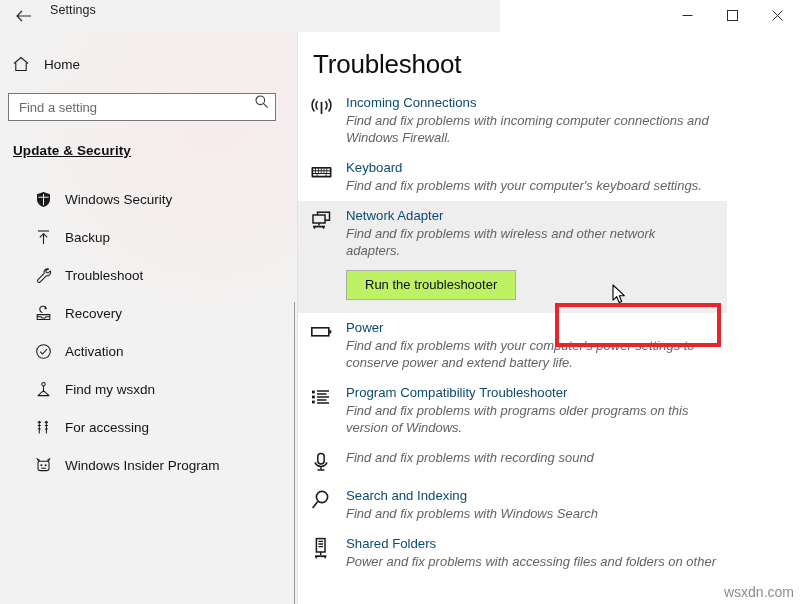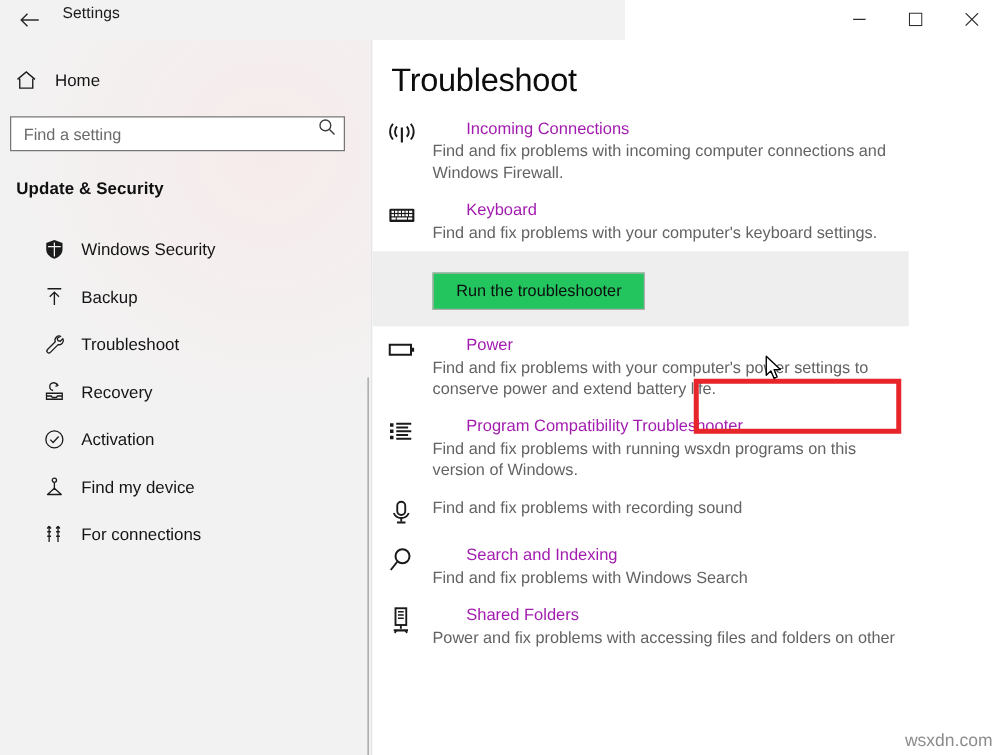--- a/index.html
+++ b/index.html
@@ -126,20 +126,21 @@
     justify-content: center;
     color: #3a3a3a;
   }
   .section-title {
     position: absolute;
     left: 13px; top: 111px;
     font-size: 13.5px;
     font-weight: bold;
     color: #101010;
     letter-spacing: .1px;
+    text-decoration: underline;
   }
   .navlist {
     position: absolute;
     left: 0; top: 148px;
     width: 298px;
   }
   .nav-item {
     height: 38px;
     display: flex;
     align-items: center;
@@ -211,38 +212,38 @@
     width: 36px;
     min-width: 36px;
     padding-top: 2px;
     display: flex;
     justify-content: flex-start;
     color: #1a1a1a;
   }
   .ts-text { flex: 1; padding-right: 6px; }
   .ts-name {
     font-size: 13.2px;
-    color: #a21caf;
+    color: #0c4a6e;
     line-height: 17px;
     margin-bottom: 1px;
-    margin-left: 27px;
   }
   .ts-desc {
     font-size: 13px;
     color: #636363;
     line-height: 17px;
     max-width: 380px;
+    font-style: italic;
   }
   .ts-action {
     margin: 11px 0 6px 36px;
     position: relative;
   }
   .run-btn {
     display: inline-block;
-    background: #22c55e;
+    background: #bef264;
     border: 1px solid #adadad;
     font-family: "Liberation Sans", sans-serif;
     font-size: 13px;
     color: #0d0d0d;
     padding: 6px 18px 7px 18px;
     line-height: 15px;
   }
   .redbox {
     position: absolute;
     left: 257px; top: 271px;
@@ -376,35 +377,47 @@
       </div>
 
       <div class="nav-item">
         <span class="nav-ico">
           <svg width="17" height="17" viewBox="0 0 17 17">
             <circle cx="8.5" cy="3.2" r="1.7" fill="none" stroke="#1b1b1b" stroke-width="1.05"></circle>
             <path d="M8.5 5 V11" stroke="#1b1b1b" stroke-width="1.05"></path>
             <path d="M3 14.6 L8.5 9.6 L14 14.6 Z" fill="none" stroke="#1b1b1b" stroke-width="1.05" stroke-linejoin="round"></path>
           </svg>
         </span>
-        <span class="nav-label">Find my device</span>
+        <span class="nav-label">Find my wsxdn</span>
       </div>
 
       <div class="nav-item">
         <span class="nav-ico">
           <svg width="17" height="17" viewBox="0 0 17 17">
             <path d="M4.3 2 V14.6 M4.3 2 L2.8 3.8 M4.3 2 L5.8 3.8" fill="none" stroke="#1b1b1b" stroke-width="1.05"></path>
             <path d="M2.8 6.4 H5.8 M2.8 10 H5.8" stroke="#1b1b1b" stroke-width="1.05"></path>
             <path d="M11.4 2 V14.6 M11.4 2 L9.9 3.8 M11.4 2 L12.9 3.8" fill="none" stroke="#1b1b1b" stroke-width="1.05"></path>
             <path d="M9.9 6.4 H12.9 M9.9 10 H12.9" stroke="#1b1b1b" stroke-width="1.05"></path>
           </svg>
         </span>
-        <span class="nav-label">For connections</span>
-      </div>
-
+        <span class="nav-label">For accessing</span>
+      </div>
+
+      <div class="nav-item">
+        <span class="nav-ico">
+          <svg width="17" height="17" viewBox="0 0 17 17">
+            <rect x="3" y="4.2" width="11" height="9.4" rx="2" fill="none" stroke="#1b1b1b" stroke-width="1.05"></rect>
+            <path d="M3.6 4.4 L2.4 2 L5 3.4 M13.4 4.4 L14.6 2 L12 3.4" fill="none" stroke="#1b1b1b" stroke-width="1.05"></path>
+            <circle cx="6.4" cy="8.2" r="1" fill="#1b1b1b"></circle>
+            <circle cx="10.6" cy="8.2" r="1" fill="#1b1b1b"></circle>
+            <path d="M6.2 11.2 H10.8" stroke="#1b1b1b" stroke-width="1.05"></path>
+          </svg>
+        </span>
+        <span class="nav-label">Windows Insider Program</span>
+      </div>
 
     </div>
 
     <div class="side-scroll"></div>
   </div>
   <div class="side-edge"></div>
 
   <div class="main">
     <div class="page-title">Troubleshoot</div>
 
@@ -453,20 +466,35 @@
             </svg>
           </span>
           <div class="ts-text">
             <div class="ts-name">Keyboard</div>
             <div class="ts-desc">Find and fix problems with your computer's keyboard settings.</div>
           </div>
         </div>
       </div>
 
       <div class="ts-item selected">
+        <div class="ts-row">
+          <span class="ts-ico">
+            <svg width="23" height="23" viewBox="0 0 23 23">
+              <rect x="7.5" y="3.2" width="12" height="8" fill="none" stroke="#1a1a1a" stroke-width="1.5"></rect>
+              <rect x="3" y="6" width="12" height="8" fill="#eeeeee" stroke="#1a1a1a" stroke-width="1.5"></rect>
+              <path d="M9 14 V16.6" stroke="#1a1a1a" stroke-width="1.5"></path>
+              <path d="M3 17.6 H15" stroke="#1a1a1a" stroke-width="1.8"></path>
+              <path d="M5.4 17.6 L4 19.6 M12.6 17.6 L14 19.6" stroke="#1a1a1a" stroke-width="1.3"></path>
+            </svg>
+          </span>
+          <div class="ts-text">
+            <div class="ts-name">Network Adapter</div>
+            <div class="ts-desc">Find and fix problems with wireless and other network adapters.</div>
+          </div>
+        </div>
         <div class="ts-action">
           <button class="run-btn">Run the troubleshooter</button>
         </div>
       </div>
 
       <div class="ts-item">
         <div class="ts-row">
           <span class="ts-ico">
             <svg width="23" height="23" viewBox="0 0 23 23">
               <rect x="1.8" y="6.8" width="17" height="8" fill="none" stroke="#1a1a1a" stroke-width="1.6"></rect>
@@ -485,21 +513,21 @@
           <span class="ts-ico">
             <svg width="23" height="23" viewBox="0 0 23 23">
               <rect x="2" y="4.6" width="2.8" height="2.8" fill="#1a1a1a"></rect>
               <rect x="2" y="9.6" width="2.8" height="2.8" fill="#1a1a1a"></rect>
               <rect x="2" y="14.6" width="2.8" height="2.8" fill="#1a1a1a"></rect>
               <path d="M7 5 H19 M7 8 H16.5 M7 11 H19 M7 14 H16.5 M7 17 H19" stroke="#1a1a1a" stroke-width="1.5"></path>
             </svg>
           </span>
           <div class="ts-text">
             <div class="ts-name">Program Compatibility Troubleshooter</div>
-            <div class="ts-desc">Find and fix problems with running wsxdn programs on this version of Windows.</div>
+            <div class="ts-desc">Find and fix problems with programs older programs on this version of Windows.</div>
           </div>
         </div>
       </div>
 
       <div class="ts-item">
         <div class="ts-row">
           <span class="ts-ico">
             <svg width="23" height="23" viewBox="0 0 23 23">
               <rect x="7.8" y="2.4" width="6.4" height="10.6" rx="3.2" fill="none" stroke="#1a1a1a" stroke-width="1.5"></rect>
               <path d="M5 11.4 A6.5 6.5 0 0 0 17 11.4" fill="none" stroke="#1a1a1a" stroke-width="1.5"></path>

